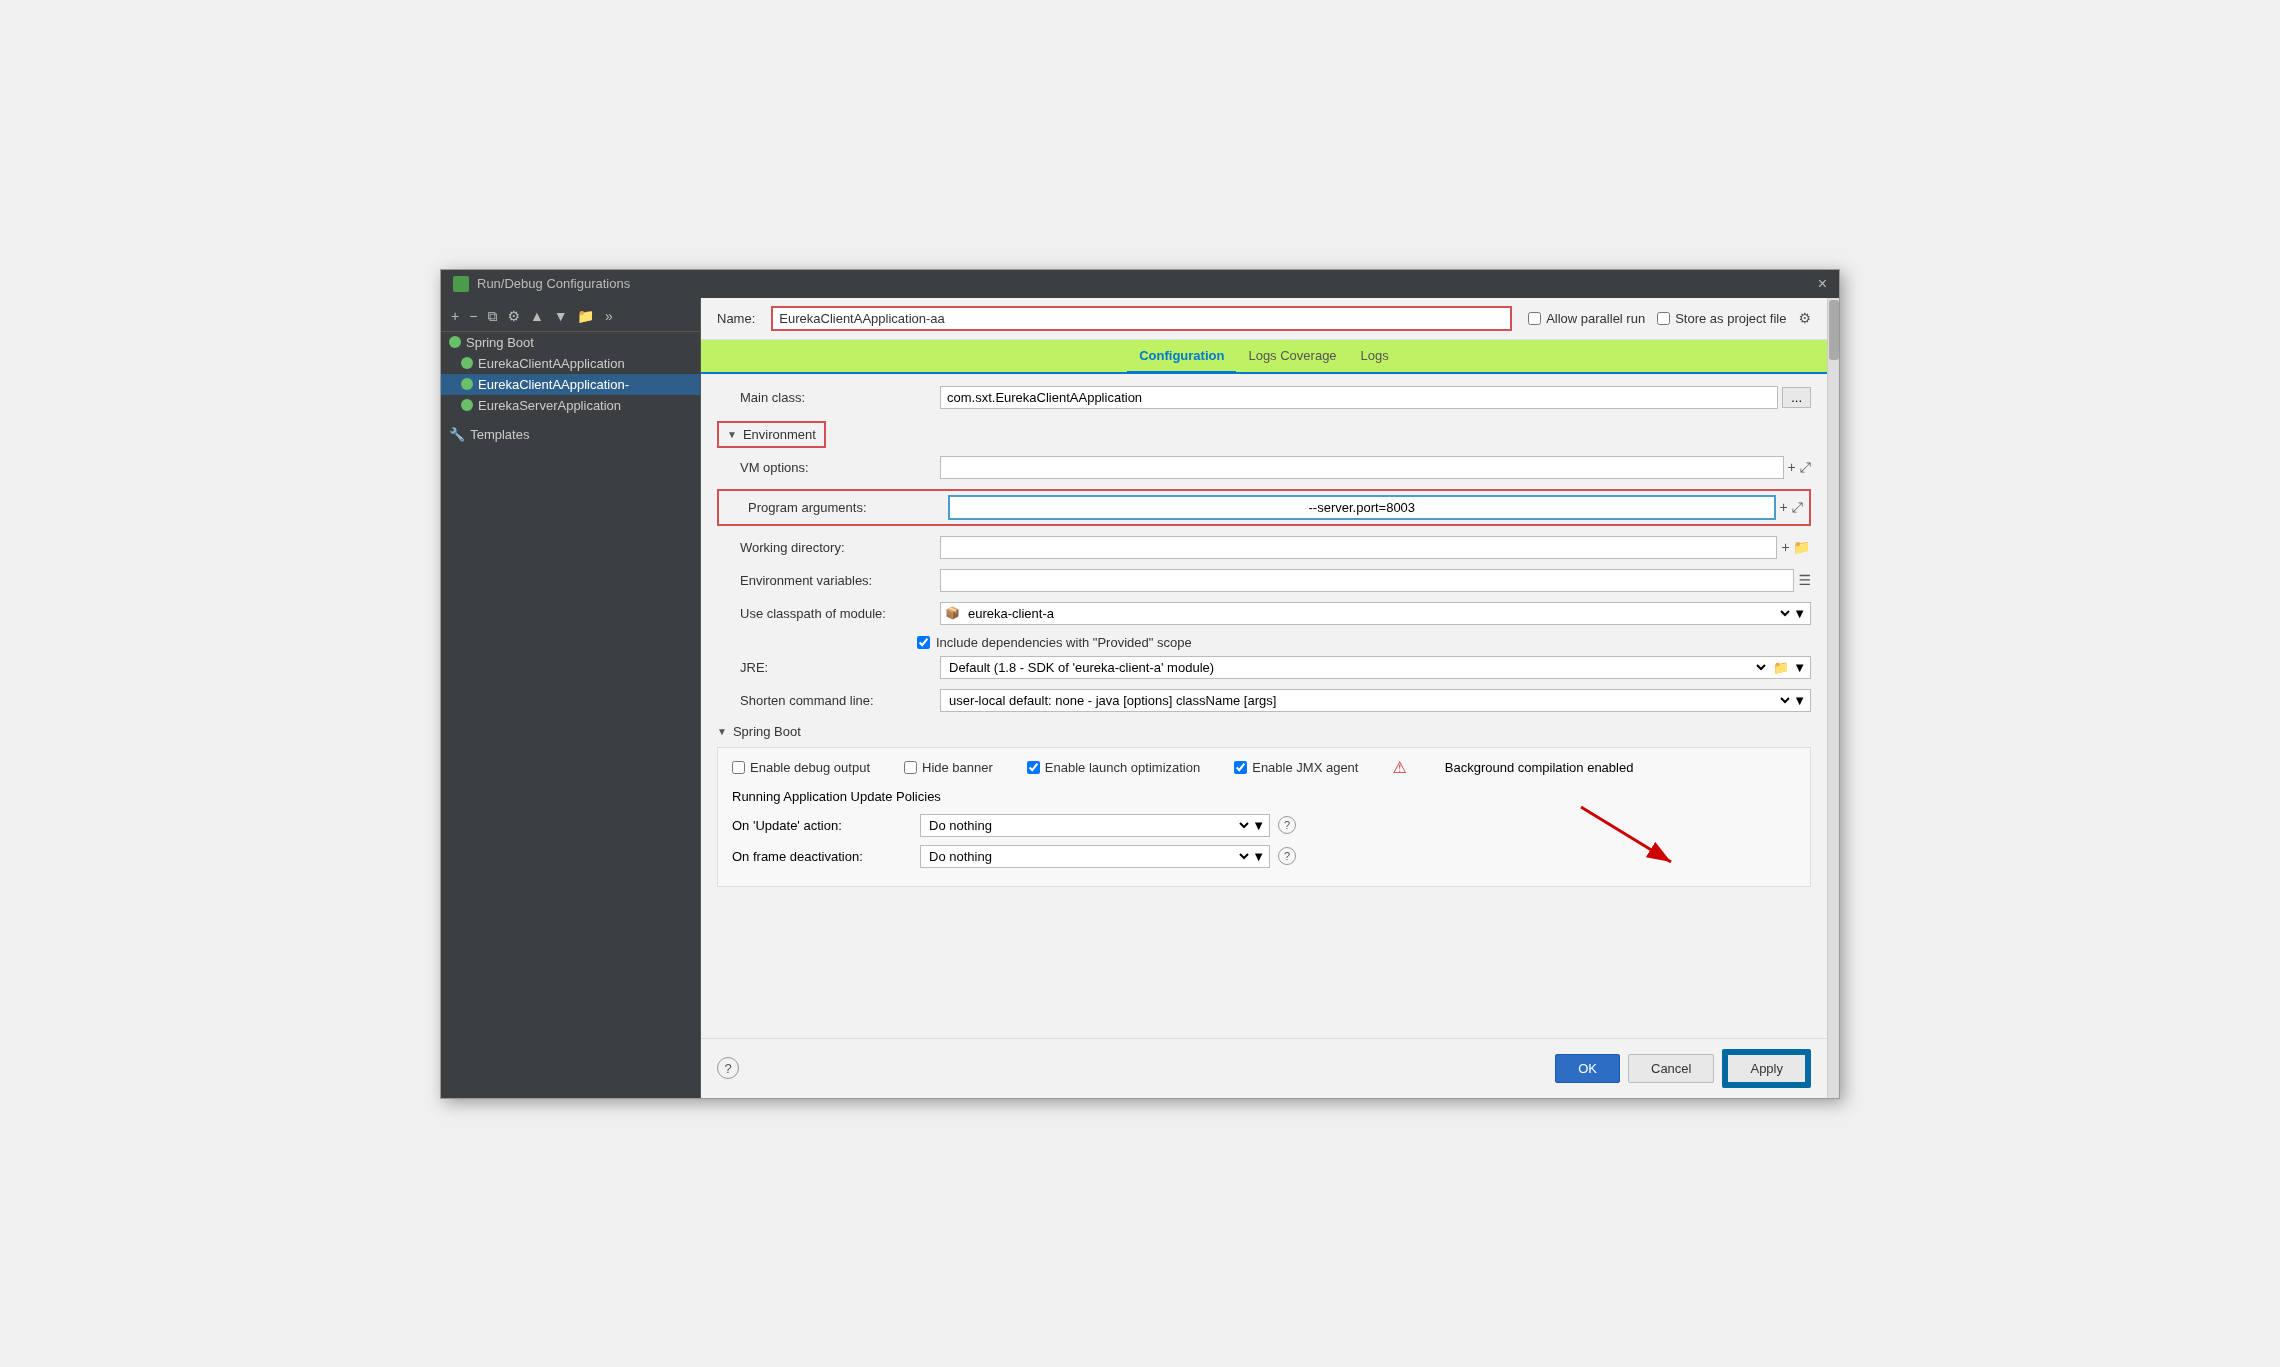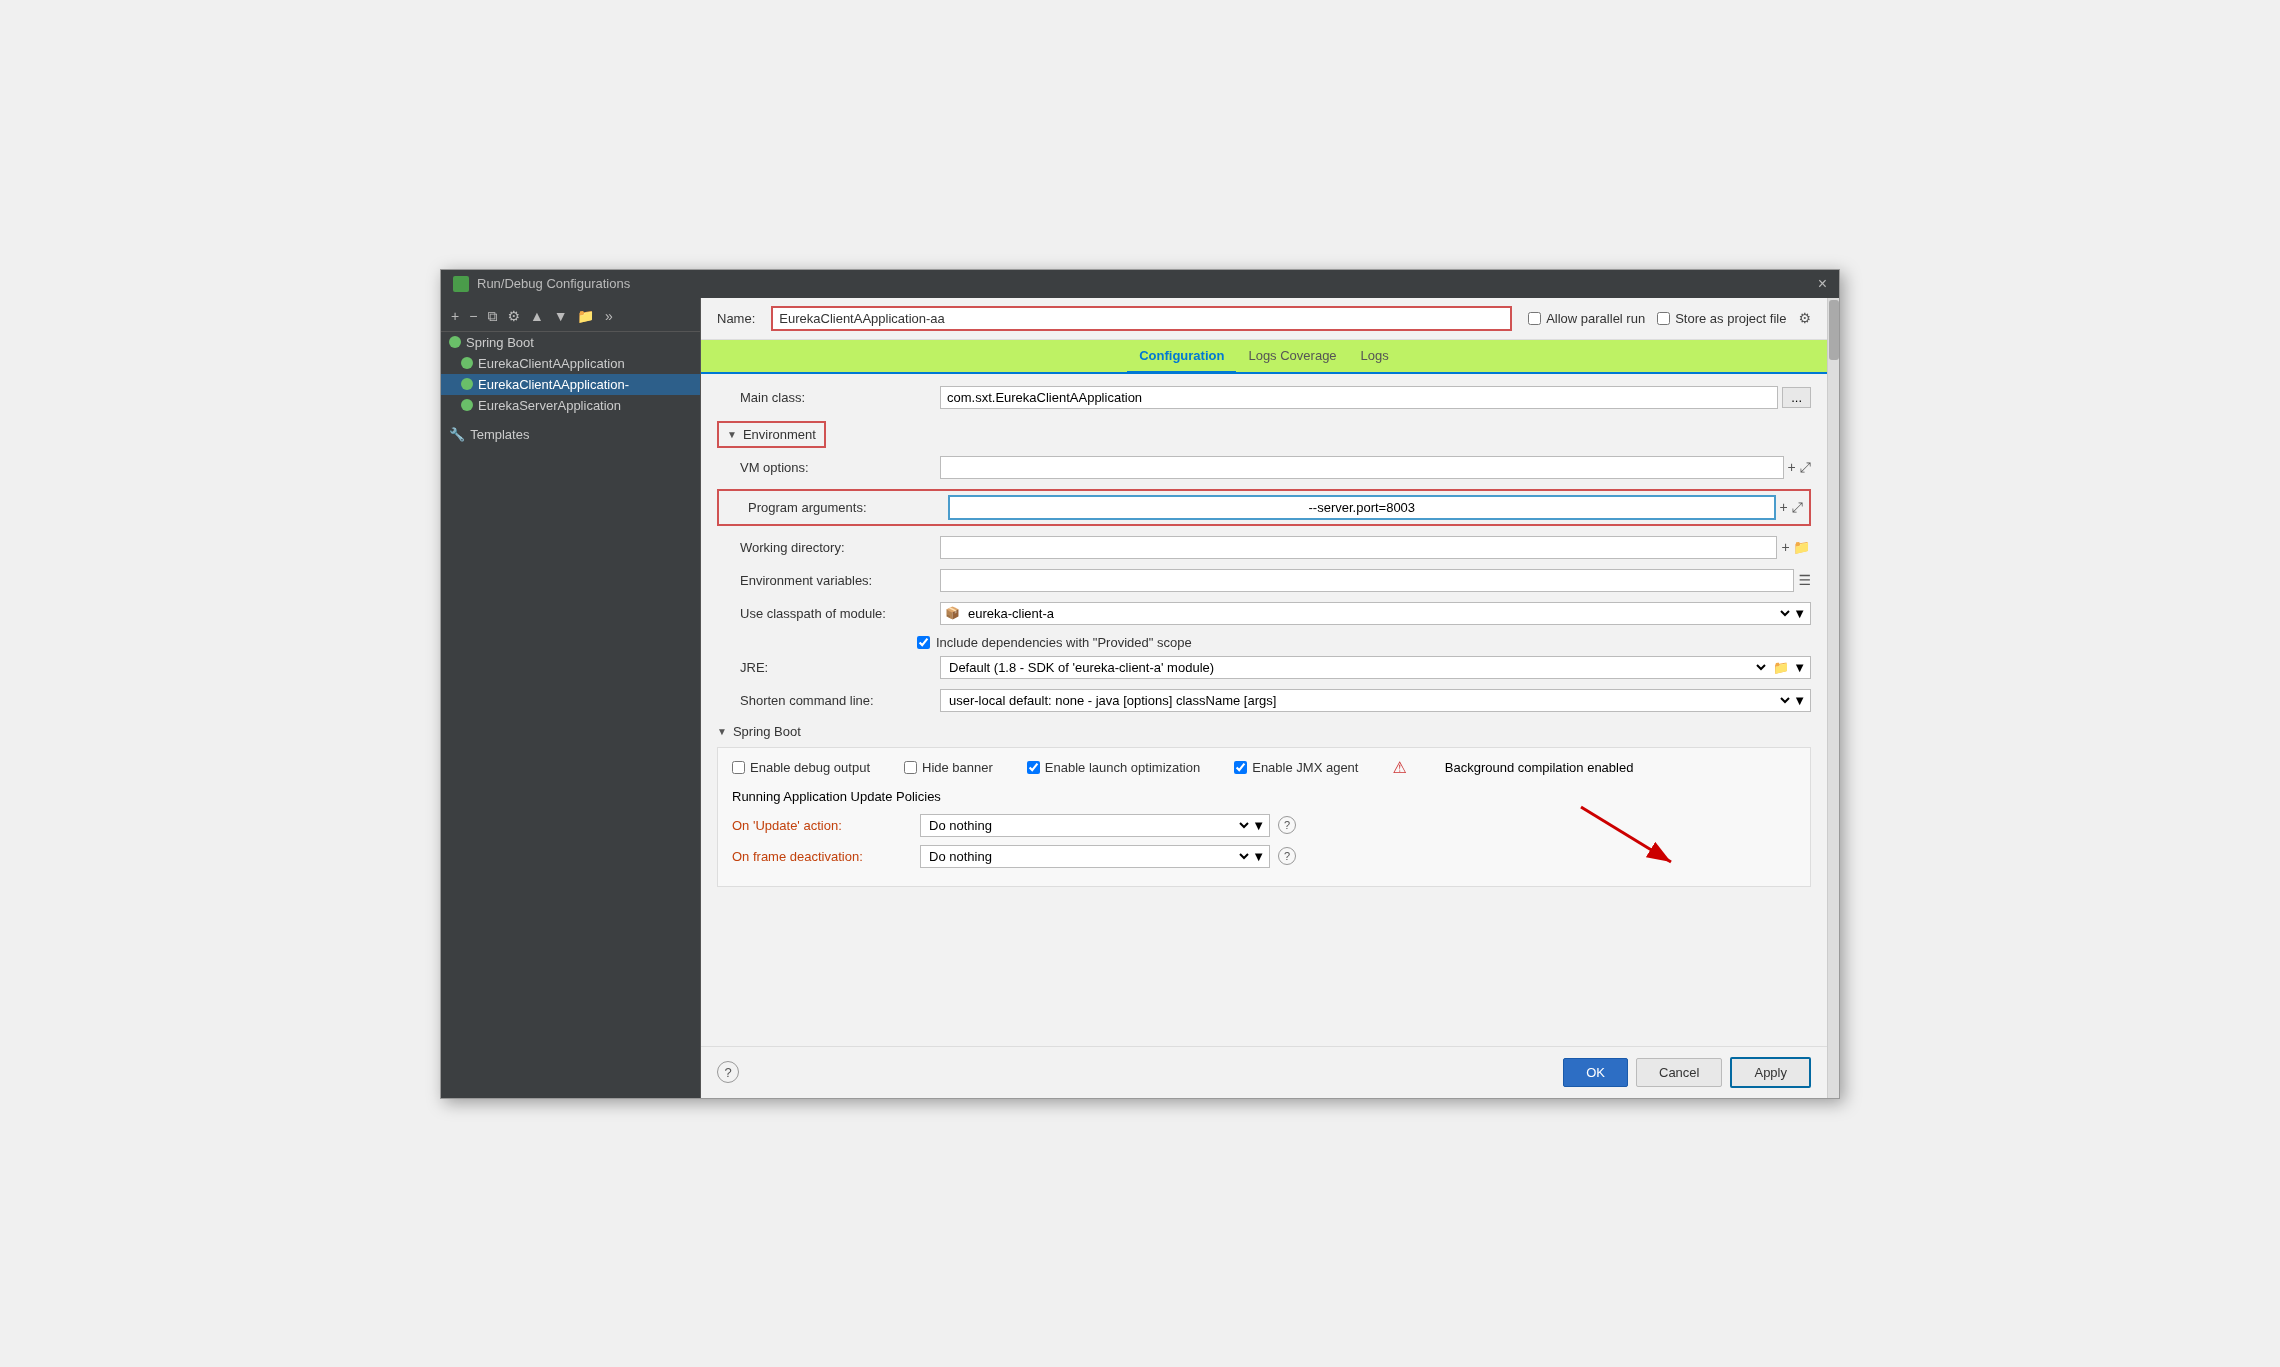--- a/index.html
+++ b/index.html
@@ -268,21 +268,21 @@
     }
     .policy-row {
       display: flex;
       align-items: center;
       margin-bottom: 8px;
       gap: 8px;
     }
     .policy-label {
       width: 180px;
       font-size: 13px;
-      color: #c2410c;
+      color: #000000;
     }
     .help-icon {
       width: 18px; height: 18px;
       border: 1px solid #999;
       border-radius: 50%;
       display: flex;
       align-items: center;
       justify-content: center;
       font-size: 11px;
       color: #555;
@@ -318,21 +318,21 @@
       color: #333;
       border: 1px solid #bbb;
       padding: 6px 22px;
       font-size: 13px;
       cursor: pointer;
       border-radius: 2px;
     }
     .btn-apply {
       background: #e8e8e8;
       color: #333;
-      border: 2px solid #0369a1;
+      border: 6px solid #0369a1;
       padding: 6px 22px;
       font-size: 13px;
       cursor: pointer;
       border-radius: 2px;
     }
     .bottom-left {
       flex: 1;
     }
     .help-bottom {
       width: 22px; height: 22px;

